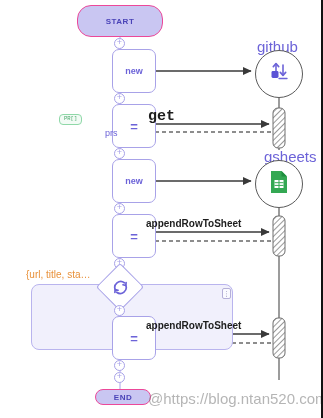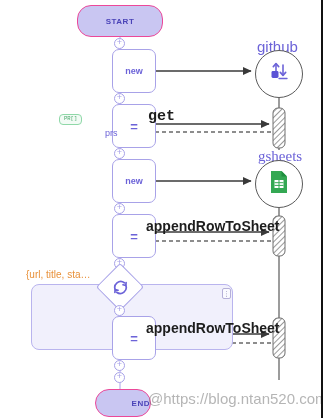--- a/index.html
+++ b/index.html
@@ -137,21 +137,21 @@
     position: absolute;
     color: #6c63d8;
     font-size: 15px;
     white-space: nowrap;
   }
 
   
   .msg-label {
     position: absolute;
     color: #1d1d1d;
-    font-size: 14px;
+    font-size: 10px;
     font-weight: bold;
     white-space: nowrap;
   }
   .msg-label-mono {
     font-family: "Liberation Mono", monospace;
     font-size: 15px;
   }
 
   
   .var-badge {
@@ -326,41 +326,41 @@
     <span>=</span>
   </div>
 
   <div class="plus" style="left:114px; top:360px;">
     <span>+</span>
   </div>
   <div class="plus" style="left:114px; top:372px;">
     <span>+</span>
   </div>
 
-  <div class="node node-end" style="left:95px; top:389px; width:56px; height:28px;justify-content:flex-end;">
+  <div class="node node-end" style="left:95px; top:389px; width:56px; height:16px;">
     <span>END</span>
   </div>
 
   <div class="participant-label" style="left:257px; top:38px;">
     <span>github</span>
   </div>
   <div class="participant-circle" style="left:255px; top:50px;">
     <span>
       <svg width="26" height="26" viewBox="0 0 26 26" fill="none">
         <path d="M10 15 L10 5" stroke="#6c63d8" stroke-width="1.6" stroke-linecap="round"></path>
         <path d="M7.3 7.6 L10 4.6 L12.7 7.6" stroke="#6c63d8" stroke-width="1.6" stroke-linecap="round" stroke-linejoin="round"></path>
         <path d="M17 6 L17 16" stroke="#6c63d8" stroke-width="1.6" stroke-linecap="round"></path>
         <path d="M14.3 13.4 L17 16.4 L19.7 13.4" stroke="#6c63d8" stroke-width="1.6" stroke-linecap="round" stroke-linejoin="round"></path>
         <rect x="5.5" y="12" width="7" height="7" rx="1.4" fill="#5b52d6"></rect>
         <path d="M13 19.5 L21 19.5" stroke="#6c63d8" stroke-width="1.4" stroke-linecap="round"></path>
       </svg>
     </span>
   </div>
 
-  <div class="participant-label" style="left:258px; top:148px;font-family:Liberation Serif, serif;">
+  <div class="participant-label" style="left:264px; top:148px;">
     <span>gsheets</span>
   </div>
   <div class="participant-circle" style="left:255px; top:160px;">
     <span>
       <svg width="22" height="26" viewBox="0 0 22 26" fill="none">
         <path d="M3 2 L13.5 2 L19 7.5 L19 24 L3 24 Z" fill="#34a853"></path>
         <path d="M13.5 2 L19 7.5 L13.5 7.5 Z" fill="#1e8e3e"></path>
         <rect x="6.5" y="11" width="9" height="8" fill="#ffffff"></rect>
         <line x1="11" y1="11" x2="11" y2="19" stroke="#34a853" stroke-width="1"></line>
         <line x1="6.5" y1="13.7" x2="15.5" y2="13.7" stroke="#34a853" stroke-width="1"></line>

